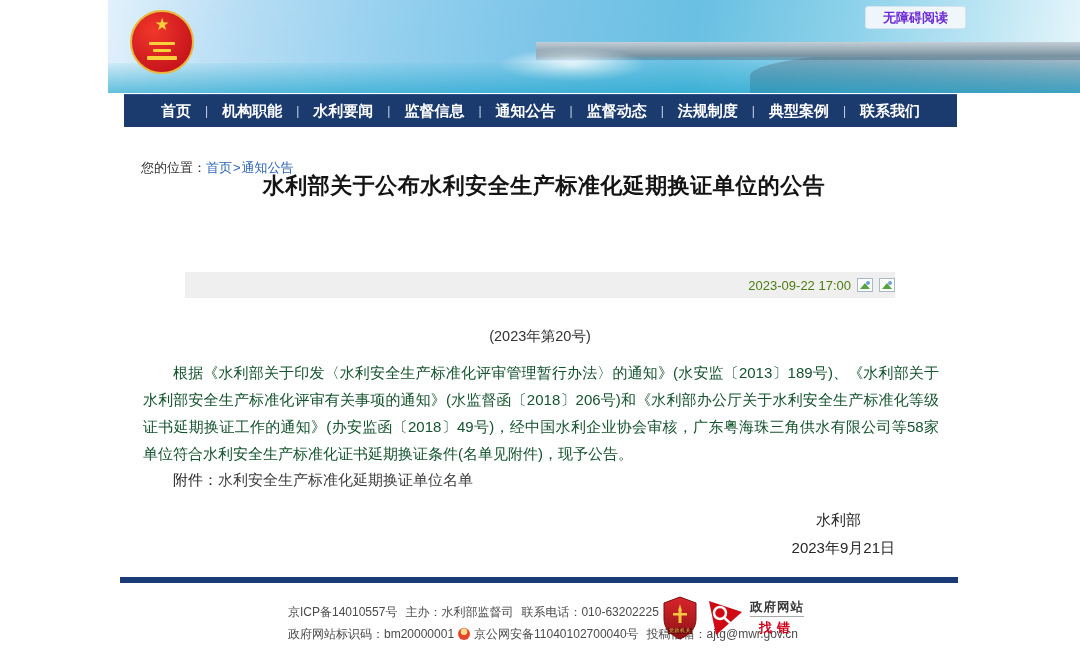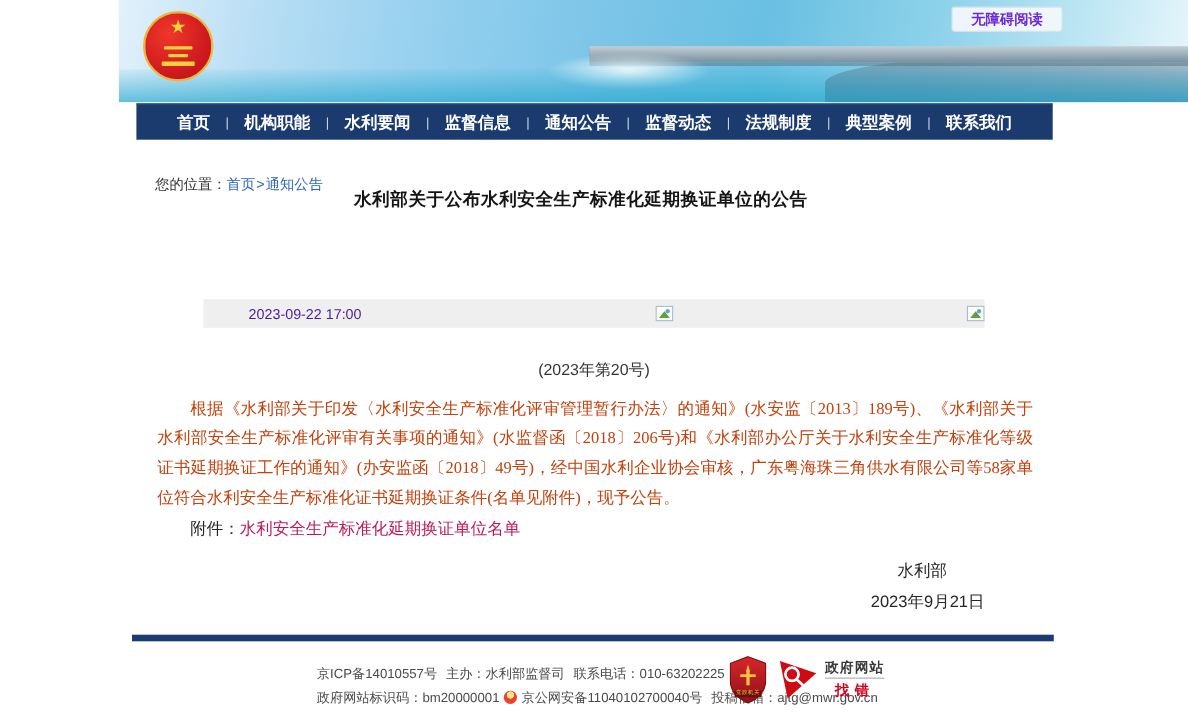--- a/index.html
+++ b/index.html
@@ -57,43 +57,43 @@
     display:flex; align-items:center; justify-content:center; }
   .nav-item { color:#ffffff; font-size:15px; font-weight:bold; padding:0 6px; cursor:pointer; white-space:nowrap; }
   .nav-sep { color:#c8d4e8; font-size:12px; padding:0 8px; }
 
   
   .breadcrumb { position:absolute; left:141px; top:138px; font-size:13px; color:#333;margin-top:21px; }
   .breadcrumb a { color:#2d66b5; text-decoration:none; cursor:pointer; }
   .crumb-sep { color:#2d66b5; margin:0 1px; }
 
   
-  .article-title { position:absolute; left:128px; top:171px; width:800px;
-    text-align:center; font-size:16px; font-weight:bold; color:#141414; letter-spacing:.5px; }
+  .article-title { position:absolute; left:144px; top:171px; width:800px;
+    text-align:center; font-size:22px; font-weight:bold; color:#141414; letter-spacing:.5px; }
 
   .date-bar { position:absolute; left:185px; top:272px; width:710px; height:26px;
-    background:#efefef; display:flex; align-items:center; justify-content:space-between;
-    font-size:13px; color:#4c1d95;padding-left:41px; }
+    background:#efefef; display:flex; align-items:center; justify-content:flex-end;
+    font-size:13px; color:#4d7c0f;padding-left:41px; }
   .img-ph { display:inline-block; width:16px; height:14px; margin-left:6px;
     background:#fff; border:1px solid #a9bac7; position:relative; cursor:pointer; }
   .img-ph::before { content:""; position:absolute; left:2px; bottom:2px;
     border-left:5px solid transparent; border-right:5px solid transparent;
     border-bottom:6px solid #57a33e; }
   .img-ph::after { content:""; position:absolute; right:2px; top:2px;
     width:4px; height:4px; border-radius:50%; background:#6ea0d8; }
 
   .doc-number { position:absolute; left:140px; top:327px; width:800px;
     text-align:center; font-size:14.5px; color:#333; }
 
   .body-text { position:absolute; left:143px; top:359px; width:796px;
-    font-size:15px; line-height:27px; color:#c2410c; text-indent:2em; text-align:justify;font-family:Liberation Serif, serif; }
+    font-size:15px; line-height:27px; color:#14532d; text-indent:2em; text-align:justify; }
 
   .attachment { position:absolute; left:143px; top:471px; width:796px;
     font-size:15px; color:#262626; padding-left:30px; }
-  .attachment a { color:#be185d; text-decoration:none; cursor:pointer; }
+  .attachment a { color:#404040; text-decoration:none; cursor:pointer; }
 
   .signature { position:absolute; left:140px; top:506px; width:755px;
     text-align:right; font-size:15px; color:#262626; line-height:28px; }
   .signer { display:block; padding-right:34px; }
 
   
   .rule { position:absolute; left:120px; top:577px; width:838px; height:6px; background:#1b3b77; }
 
   .footer-text { position:absolute; left:288px; top:601px; font-size:12px;
     color:#4a4a4a; line-height:22px; white-space:nowrap; }

